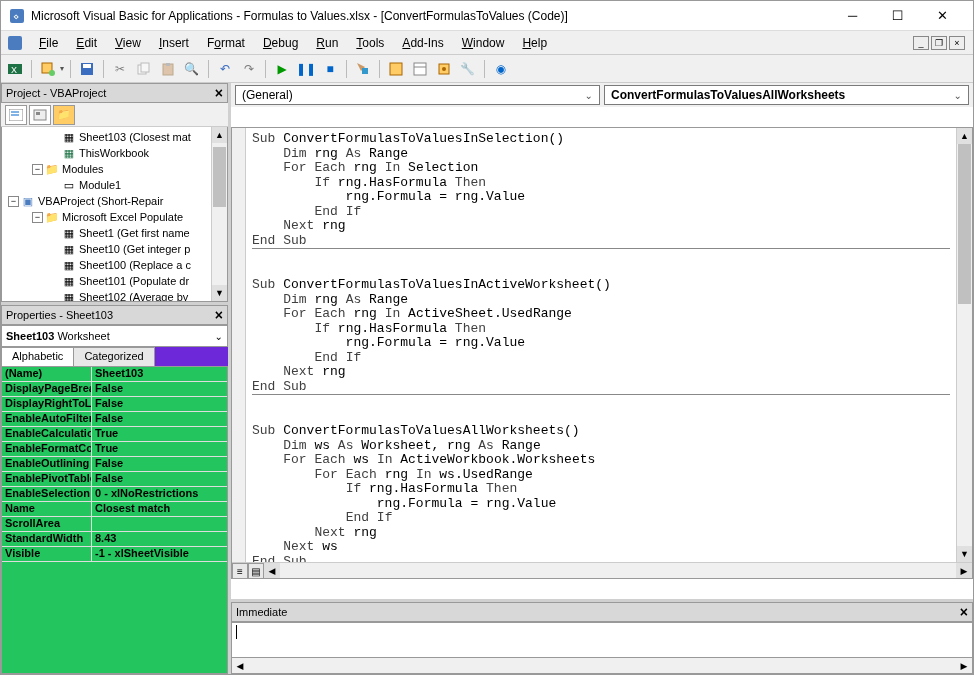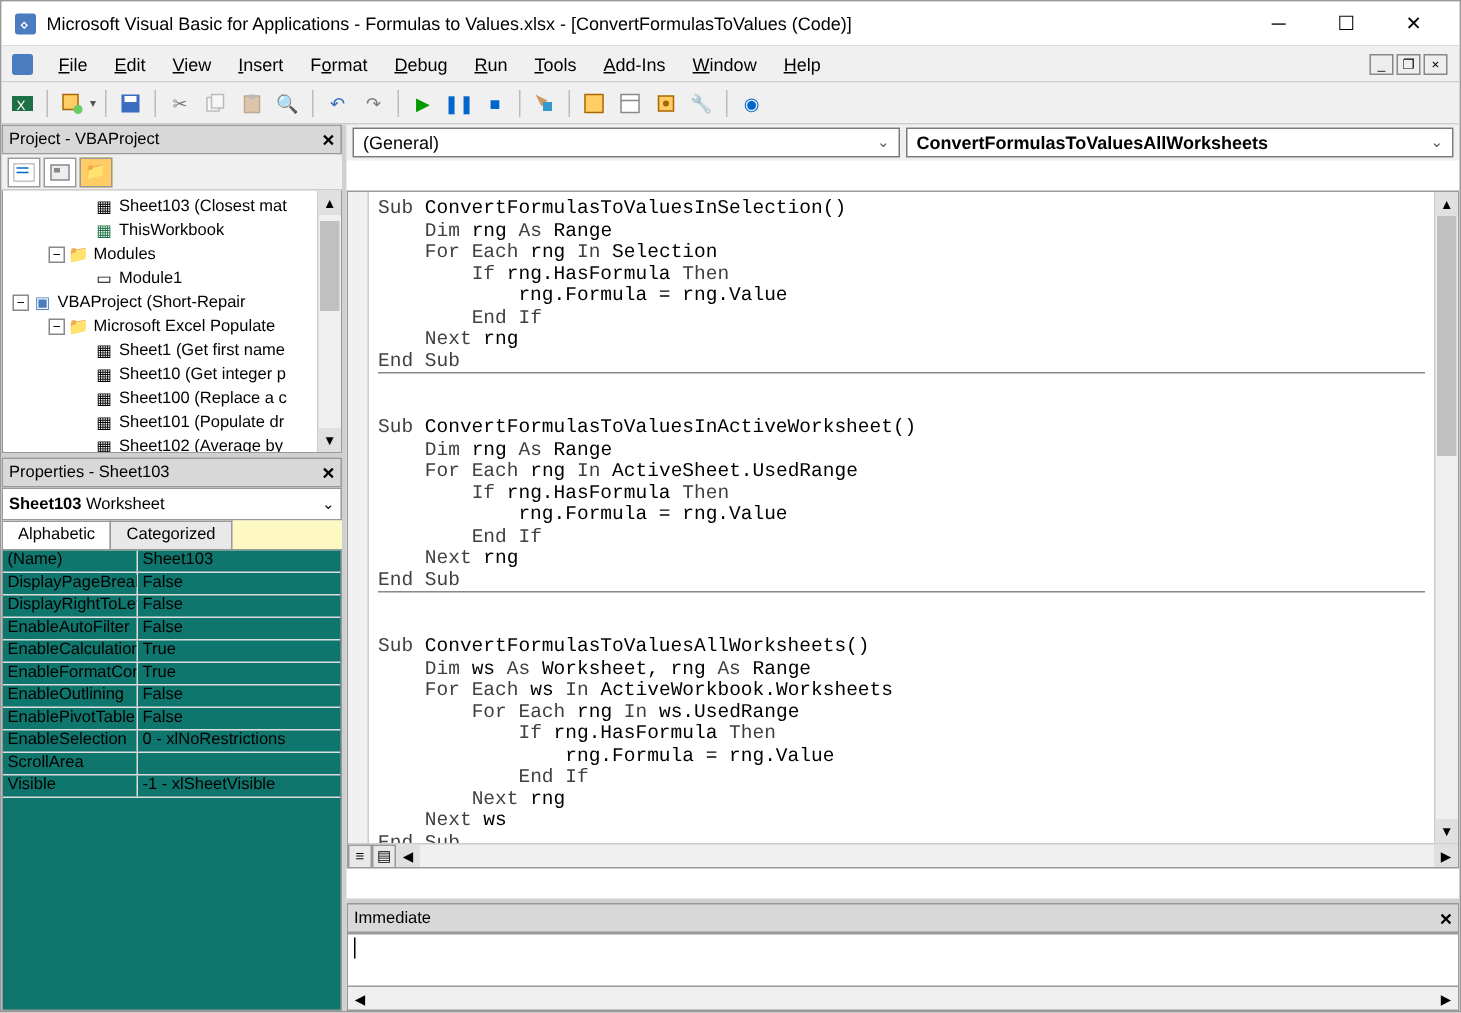--- a/index.html
+++ b/index.html
@@ -39,24 +39,24 @@
 .tree-scroll-v .thumb { position: absolute; left: 1px; right: 1px; top: 20px; height: 60px; background: #c0c0c0; }
 .tree-scroll-v .arr { position: absolute; left: 0; right: 0; height: 16px; background: #e0e0e0; display: flex; align-items: center; justify-content: center; font-size: 9px; }
 .tree-scroll-v .arr.up { top: 0; }
 .tree-scroll-v .arr.dn { bottom: 0; }
 
 .splitter-h { height: 3px; background: #d0d0d0; }
 
 .props { flex: 1; display: flex; flex-direction: column; min-height: 0; }
 .props-obj { height: 22px; border: 1px solid #999; display: flex; align-items: center; padding: 0 4px; font-size: 11px; background: #fff; }
 .props-obj .dd { margin-left: auto; font-size: 10px; }
-.props-tabs { height: 20px; display: flex; border-bottom: 1px solid #999; background: #fef9c3; }
+.props-tabs { height: 20px; display: flex; border-bottom: 1px solid #999; background: #6d28d9; }
 .props-tab { padding: 2px 10px; border: 1px solid #999; border-bottom: none; background: #fff; font-size: 11px; margin-right: -1px; }
 .props-tab.inactive { background: #e8e8e8; }
-.props-grid { flex: 1; overflow: auto; border: 1px solid #999; border-top: none; background: #0f766e; }
+.props-grid { flex: 1; overflow: auto; border: 1px solid #999; border-top: none; background: #22c55e; font-weight: bold; }
 .prop-row { display: flex; height: 15px; font-size: 11px; border-bottom: 1px solid #ddd; }
 .prop-name { width: 90px; padding: 0 3px; border-right: 1px solid #ddd; overflow: hidden; white-space: nowrap; }
 .prop-val { flex: 1; padding: 0 3px; overflow: hidden; white-space: nowrap; }
 
 .right-col { flex: 1; display: flex; flex-direction: column; overflow: hidden; gap: 20px; }
 .code-hdrs { height: 24px; display: flex; gap: 4px; padding: 2px 4px; background: #f0f0f0; }
 .code-dd { flex: 1; border: 1px solid #7a7a7a; background: #fff; display: flex; align-items: center; padding: 0 6px; font-size: 12px; }
 .code-dd .dd-arr { margin-left: auto; font-size: 10px; color: #555; }
 .code-area { flex: 1; position: relative; border: 1px solid #999; background: #fff; overflow: hidden; }
 .code-gutter { position: absolute; left: 0; top: 0; bottom: 16px; width: 14px; background: #f0f0f0; border-right: 1px solid #ccc; }
@@ -331,22 +331,30 @@
           </div>
           <div class="prop-row">
             <div class="prop-name">EnablePivotTable</div>
             <div class="prop-val">False</div>
           </div>
           <div class="prop-row">
             <div class="prop-name">EnableSelection</div>
             <div class="prop-val">0 - xlNoRestrictions</div>
           </div>
           <div class="prop-row">
+            <div class="prop-name">Name</div>
+            <div class="prop-val">Closest match</div>
+          </div>
+          <div class="prop-row">
             <div class="prop-name">ScrollArea</div>
             <div class="prop-val"></div>
+          </div>
+          <div class="prop-row">
+            <div class="prop-name">StandardWidth</div>
+            <div class="prop-val">8.43</div>
           </div>
           <div class="prop-row">
             <div class="prop-name">Visible</div>
             <div class="prop-val">-1 - xlSheetVisible</div>
           </div>
         </div>
     </div>
   </div>
 
   <div class="right-col">

